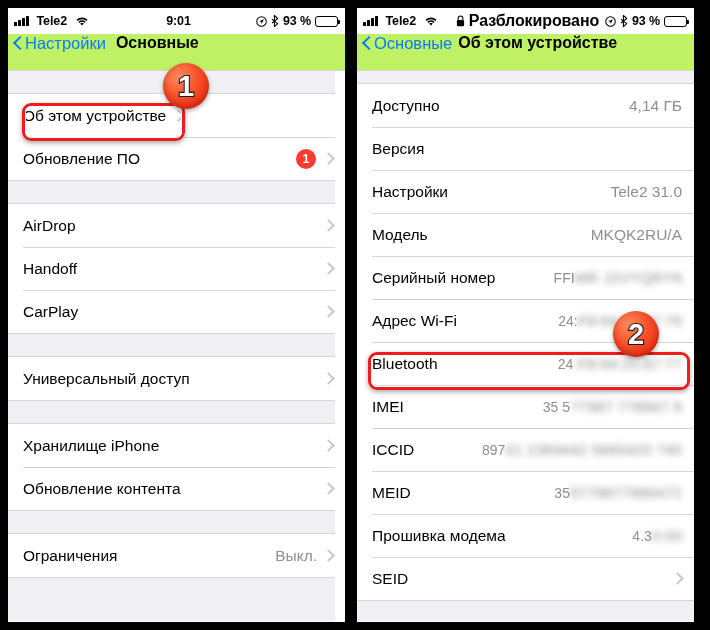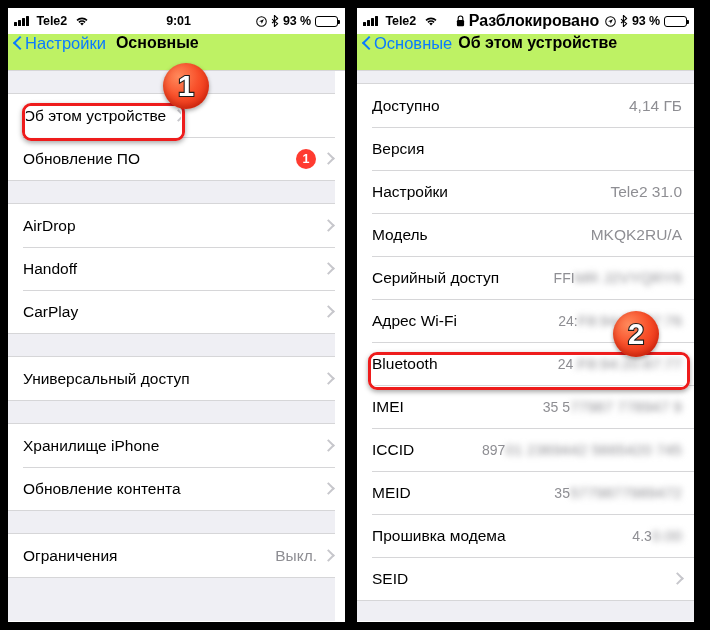--- a/index.html
+++ b/index.html
@@ -426,21 +426,21 @@
           <span class="row-label">Настройки</span>
           <span class="row-value">Tele2 31.0</span>
         </div>
 
         <div class="row">
           <span class="row-label">Модель</span>
           <span class="row-value">MKQK2RU/A</span>
         </div>
 
         <div class="row">
-          <span class="row-label">Серийный доступ</span>
+          <span class="row-label">Серийный номер</span>
           <span class="val-mix">
             <span class="pre">FFI</span>
             <span class="blur">MR J2VYQRY6</span>
           </span>
         </div>
 
         <div class="row">
           <span class="row-label">Адрес Wi-Fi</span>
           <span class="val-mix">
             <span class="pre">24:</span>

